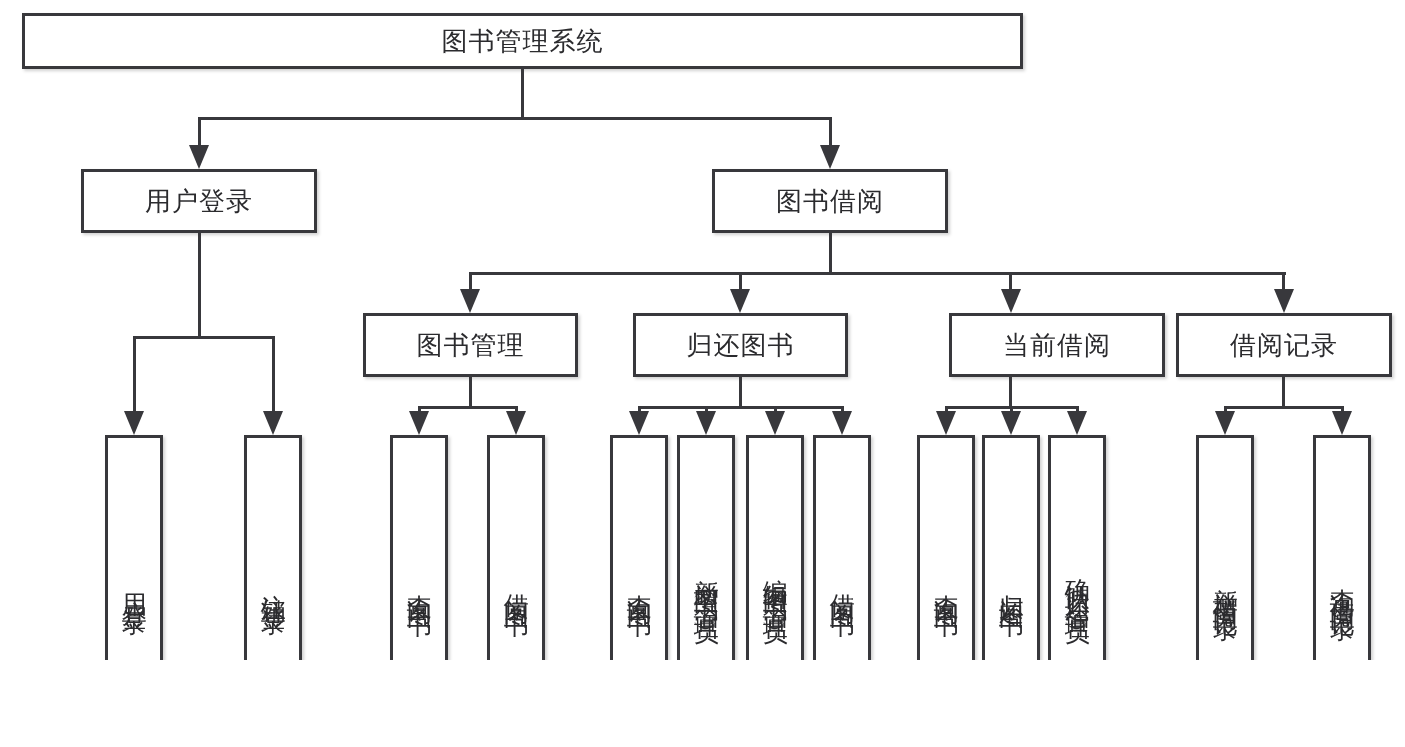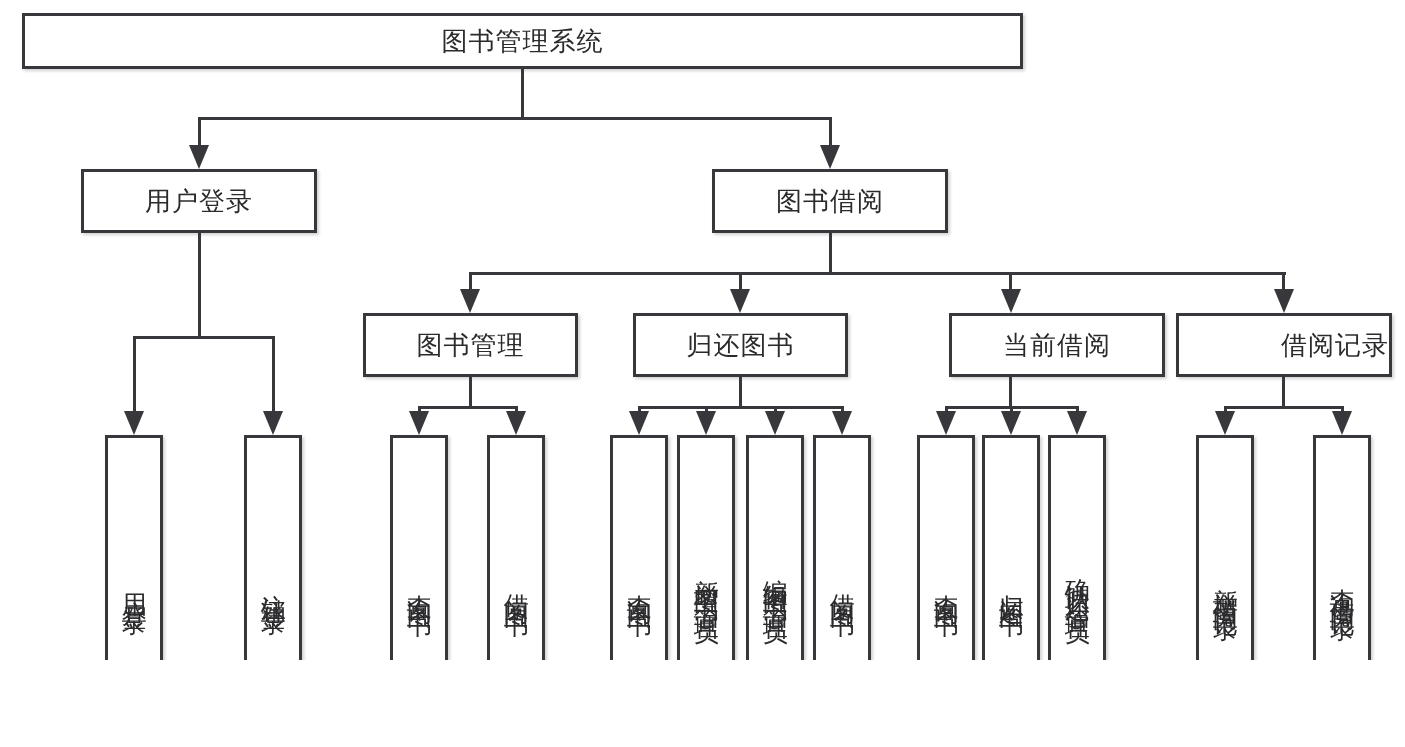--- a/index.html
+++ b/index.html
@@ -86,21 +86,21 @@
 
   <div class="node" style="left:363px;top:313px;width:215px;height:64px;">
     <span>图书管理</span>
   </div>
   <div class="node" style="left:633px;top:313px;width:215px;height:64px;">
     <span>归还图书</span>
   </div>
   <div class="node" style="left:949px;top:313px;width:216px;height:64px;">
     <span>当前借阅</span>
   </div>
-  <div class="node" style="left:1176px;top:313px;width:216px;height:64px;justify-content:flex-end;">
+  <div class="node" style="left:1176px;top:313px;width:216px;height:64px;">
     <span>借阅记录</span>
   </div>
 
   <div class="vline" style="left:468.5px;top:377px;height:31px;"></div>
   <div class="hline" style="left:417.5px;top:405.5px;width:100px;"></div>
   <div class="vline" style="left:417.5px;top:405.5px;height:8px;"></div>
   <div class="arrow" style="left:409px;top:411px;"></div>
   <div class="vline" style="left:514.5px;top:405.5px;height:8px;"></div>
   <div class="arrow" style="left:506px;top:411px;"></div>
 

